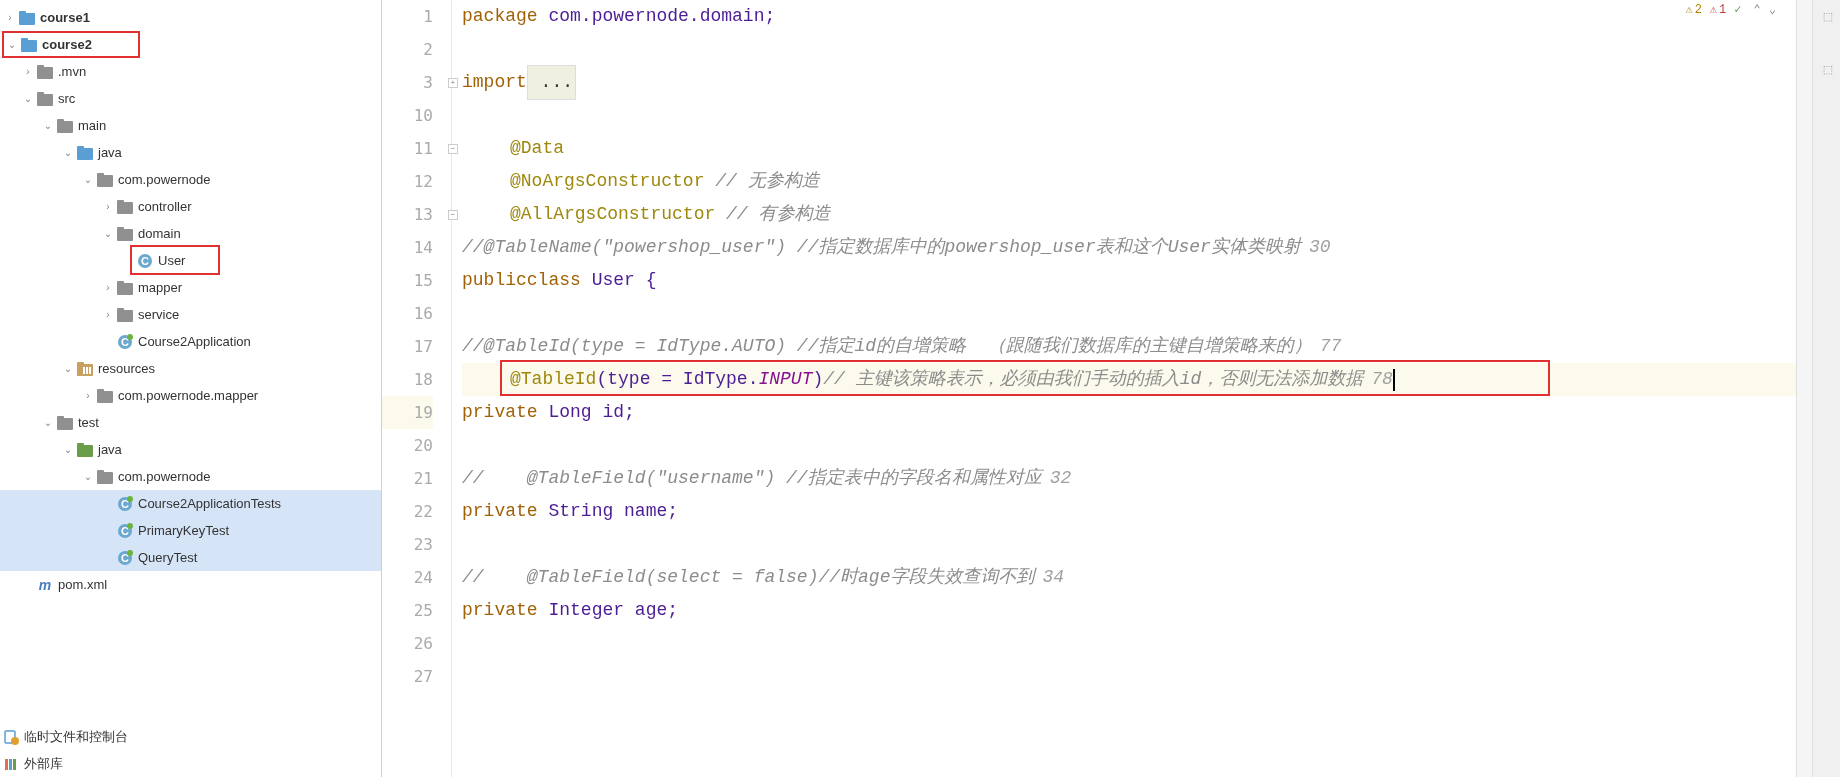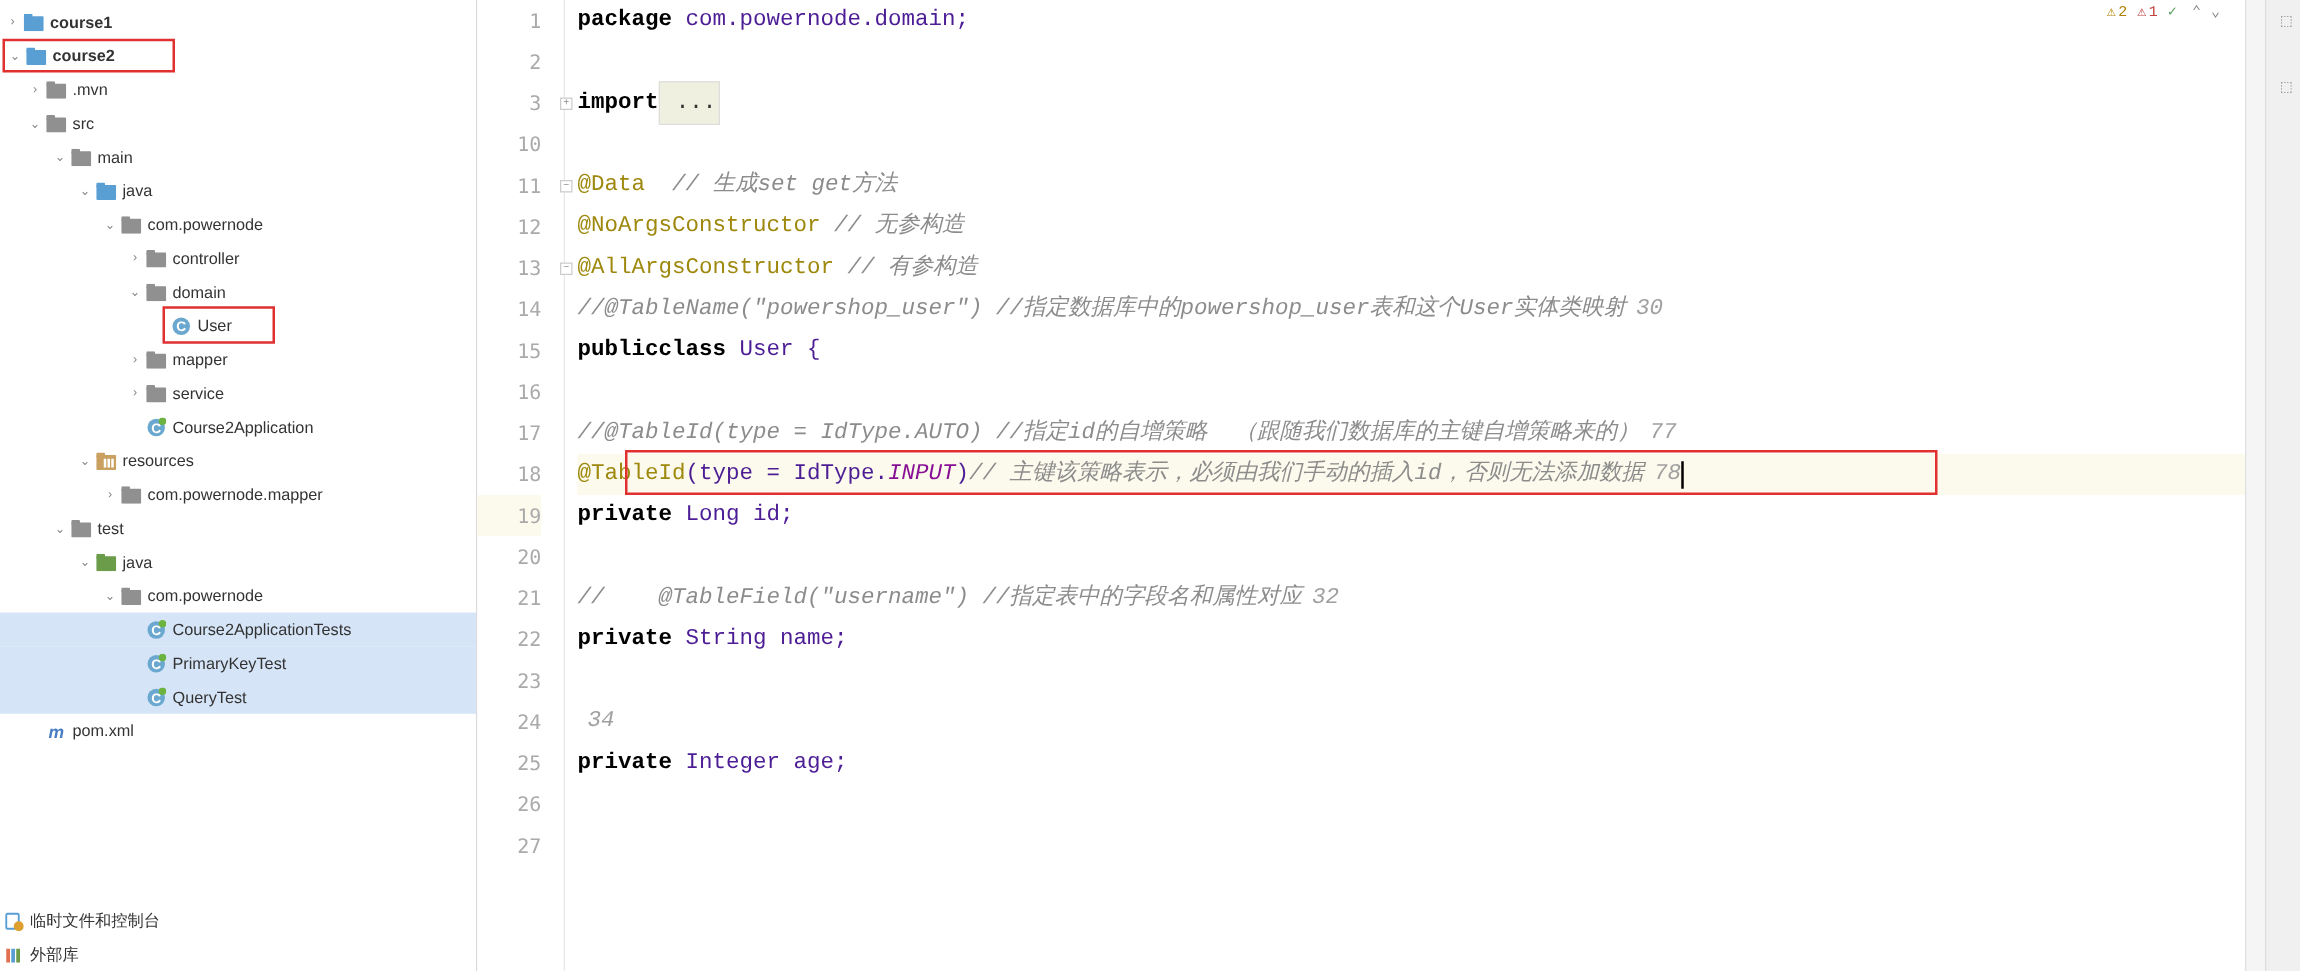--- a/index.html
+++ b/index.html
@@ -24,23 +24,23 @@
     
     .editor-area { flex: 1; display: flex; background: #fff; position: relative; }
     .gutter { width: 70px; background: #fff; border-right: 1px solid #e8e8e8; text-align: right; padding-right: 18px; color: #aaa; font-family: 'Consolas', monospace; font-size: 16px; line-height: 33px; padding-top: 0px; user-select: none; }
     .gutter-line { height: 33px; display: flex; align-items: center; justify-content: flex-end; }
     .gutter-line.hl { background: #fcfaec; }
     
     .code-content { flex: 1; font-family: 'Consolas', 'Courier New', monospace; font-size: 18px; line-height: 33px; padding-left: 10px; position: relative; }
     .code-line { height: 33px; display: flex; align-items: center; white-space: pre; position: relative; }
     .code-line.hl { background: #fcfaec; }
     
-    .kw { color: #000000; font-weight: bold; }
+    .kw { color: #a16207; font-weight: normal; }
     .comment { color: #8c8c8c; font-style: italic; }
-    .anno { color: #9e880d; }
+    .anno { color: #9e880d; margin-left: 48px; }
     .ident { color: #4c1d95; }
     .inlay { color: #a0a0a0; font-style: italic; margin-left: 8px; }
     
     .fold-marker { position: absolute; left: -14px; top: 50%; transform: translateY(-50%); width: 10px; height: 10px; border: 1px solid #ccc; background: #fff; font-size: 8px; display: flex; align-items: center; justify-content: center; color: #888; cursor: pointer; }
     
     .red-box { position: absolute; border: 2px solid #e03030; pointer-events: none; }
     
     .top-badges { position: absolute; top: 0; right: 20px; display: flex; gap: 8px; align-items: center; height: 20px; font-size: 12px; }
     .badge { display: flex; align-items: center; gap: 2px; }
     .badge-warn { color: #b08000; }
@@ -391,36 +391,36 @@
       <span class="badge badge-err">⚠ <span>1</span></span>
       <span class="badge badge-ok">✓</span>
       <span style="color:#888;margin-left:4px">⌃</span>
       <span style="color:#888">⌄</span>
     </div>
 
     <div class="code-line"><span class="kw">package</span><span class="ident"> com.powernode.domain;</span></div>
     <div class="code-line"></div>
     <div class="code-line"><span class="fold-marker">+</span><span class="kw">import</span><span style="background:#f0f0e0;border:1px solid #ddd;padding:0 2px"> ...</span></div>
     <div class="code-line"></div>
-    <div class="code-line"><span class="fold-marker">−</span><span class="anno">@Data</span><span class="comment">  // 生成set get方法</span></div>
+    <div class="code-line"><span class="fold-marker">−</span><span class="anno">@Data</span></div>
     <div class="code-line"><span class="anno">@NoArgsConstructor</span><span class="comment"> // 无参构造</span></div>
     <div class="code-line"><span class="fold-marker">−</span><span class="anno">@AllArgsConstructor</span><span class="comment"> // 有参构造</span></div>
     <div class="code-line"><span class="comment">//@TableName("powershop_user") //指定数据库中的powershop_user表和这个User实体类映射</span><span class="inlay">30</span></div>
     <div class="code-line"><span class="kw">public</span> <span class="kw">class</span><span class="ident"> User {</span></div>
     <div class="code-line"></div>
     <div class="code-line">    <span class="comment">//@TableId(type = IdType.AUTO) //指定id的自增策略  （跟随我们数据库的主键自增策略来的）</span><span class="inlay">77</span></div>
     <div class="code-line hl" style="position:relative">    <span class="anno">@TableId</span><span class="ident">(type = IdType.</span><span style="color:#871094;font-style:italic">INPUT</span><span class="ident">)</span><span class="comment">// 主键该策略表示，必须由我们手动的插入id，否则无法添加数据</span><span class="inlay">78</span><span class="caret"></span>
       <div class="red-box" style="left:38px;top:-3px;width:1050px;height:36px"></div>
     </div>
     <div class="code-line">    <span class="kw">private</span><span class="ident"> Long </span><span class="ident">id;</span></div>
     <div class="code-line"></div>
     <div class="code-line"><span class="comment">//    @TableField("username") //指定表中的字段名和属性对应</span><span class="inlay">32</span></div>
     <div class="code-line">    <span class="kw">private</span><span class="ident"> String </span><span class="ident">name;</span></div>
     <div class="code-line"></div>
-    <div class="code-line"><span class="inlay">34</span></div>
+    <div class="code-line"><span class="comment">//    @TableField(select = false)//时age字段失效查询不到</span><span class="inlay">34</span></div>
     <div class="code-line">    <span class="kw">private</span><span class="ident"> Integer </span><span class="ident">age;</span></div>
     <div class="code-line"></div>
   </div>
 
   <div class="right-rail"></div>
 </div>
 
 <div class="right-rail2">
   <div class="rail-icon">⬚</div>
   <div class="rail-icon">⬚</div>

